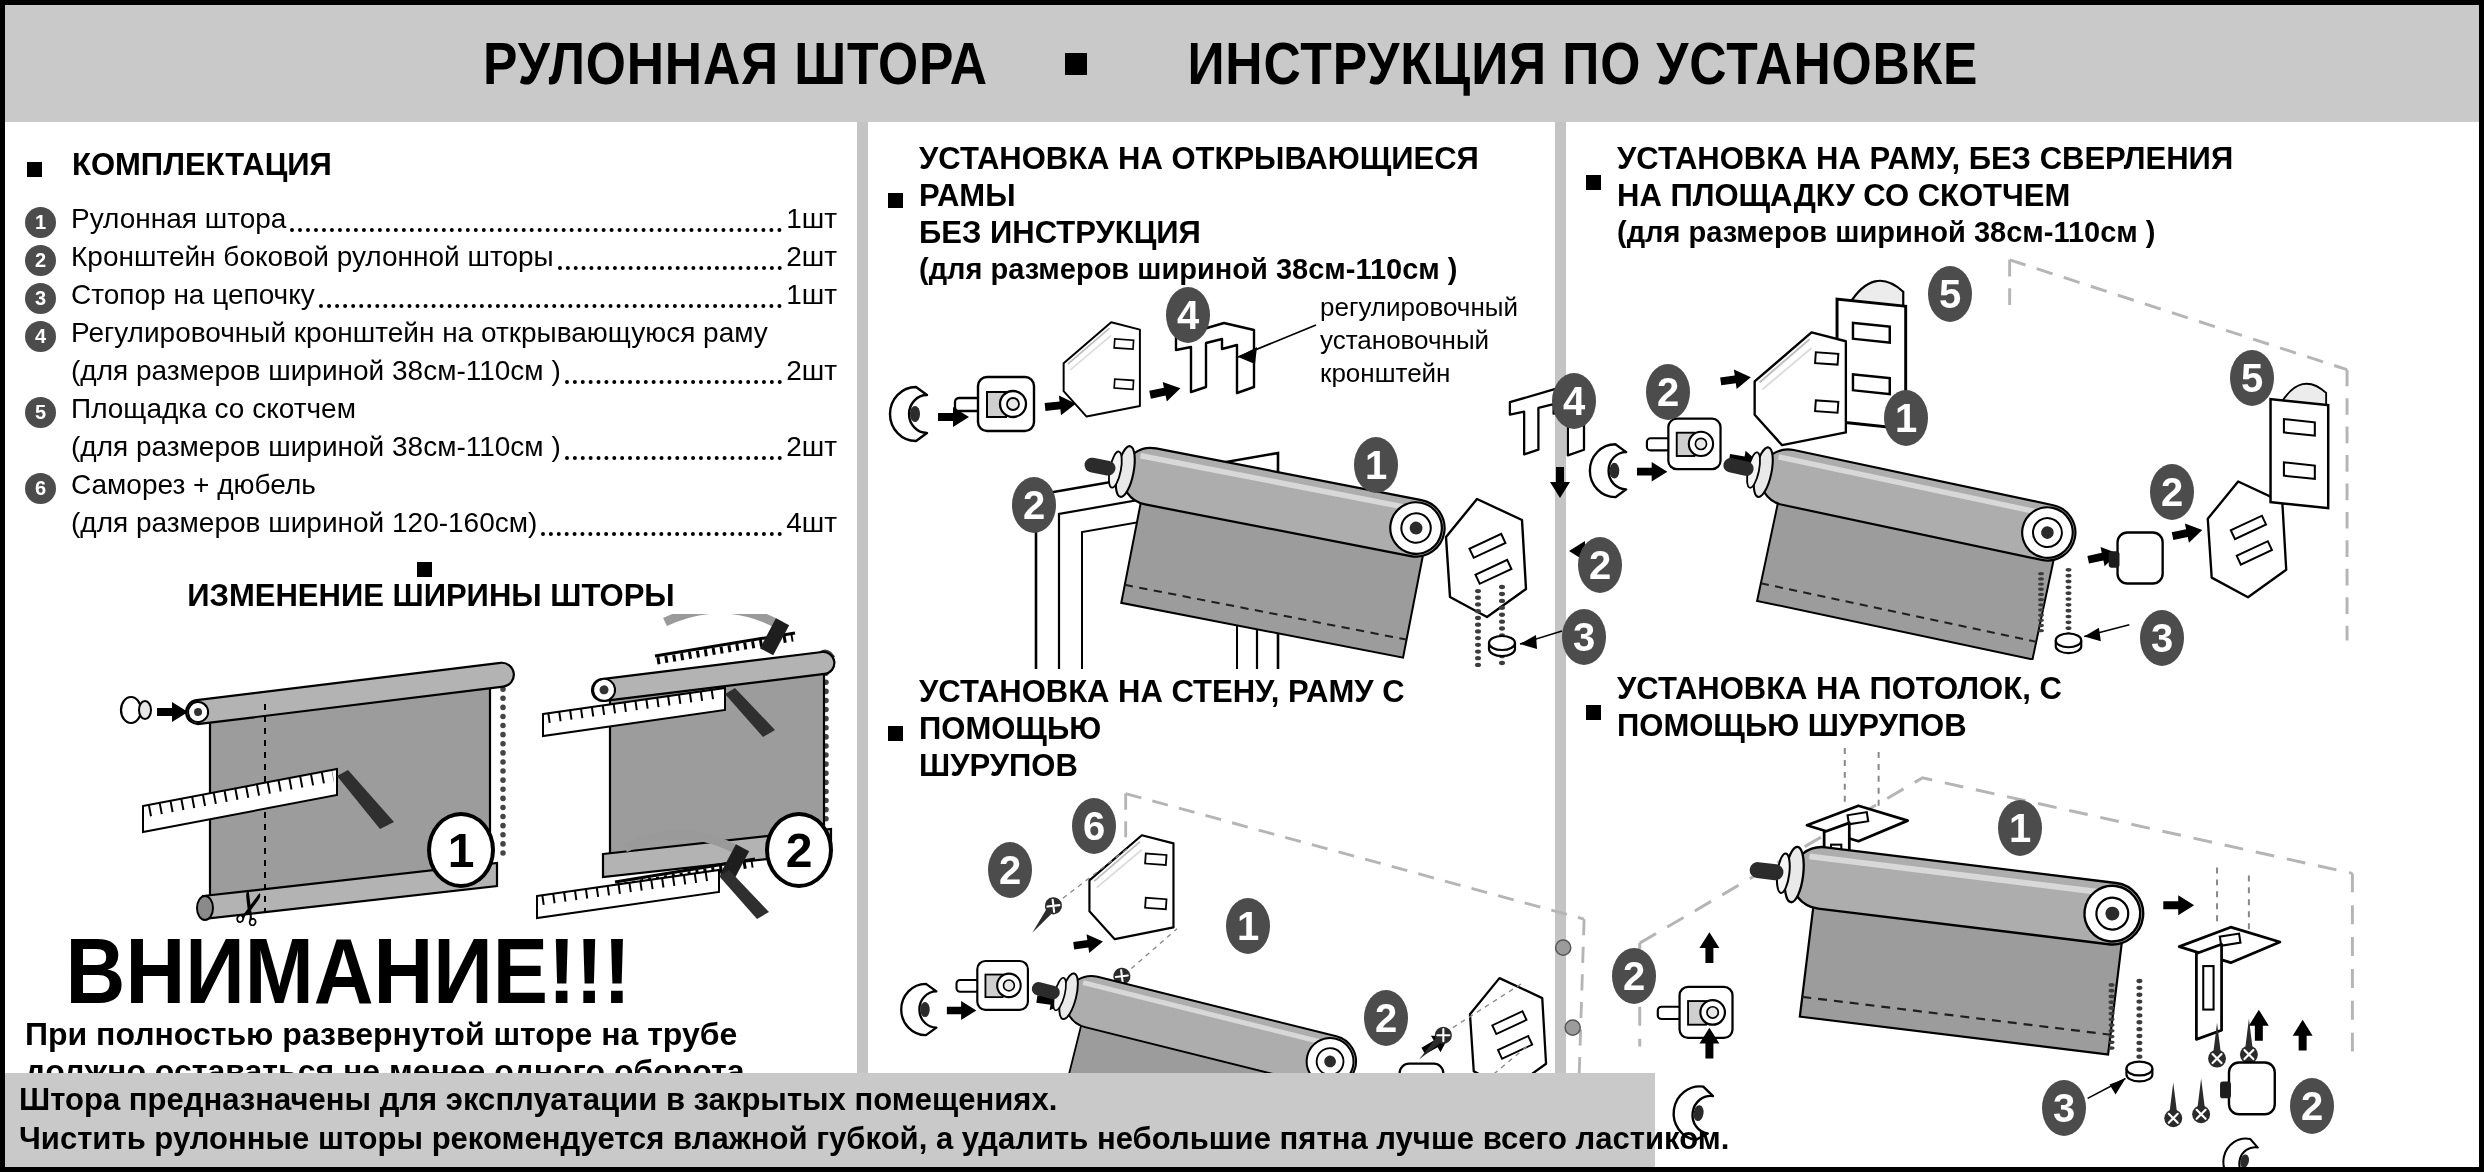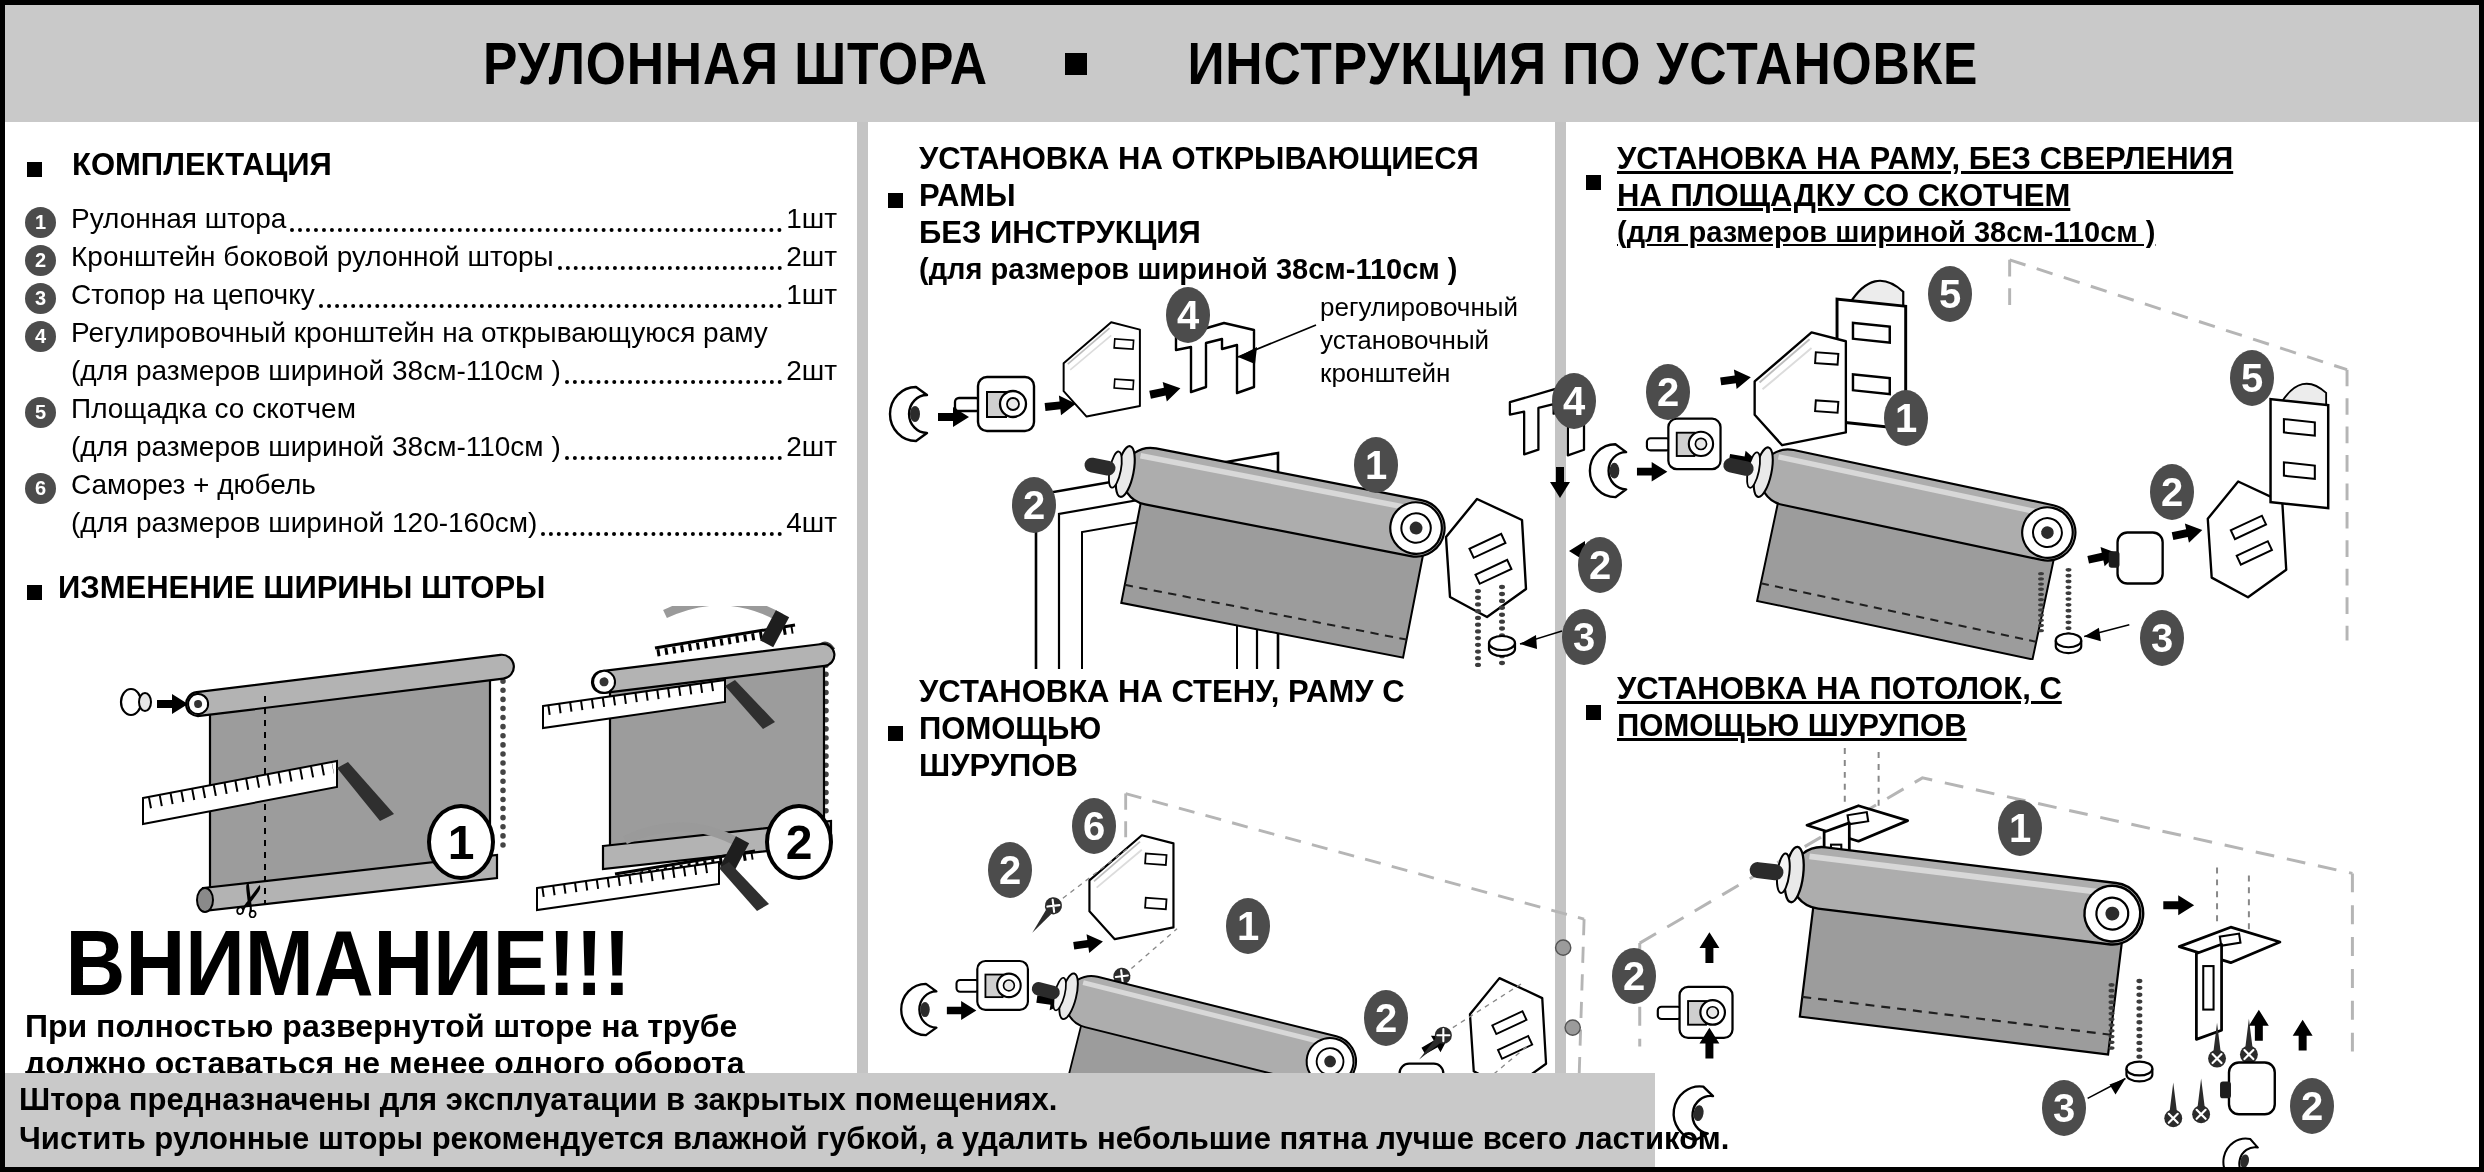--- a/index.html
+++ b/index.html
@@ -7,36 +7,36 @@
         box-sizing:border-box;font-family:"Liberation Sans",sans-serif;color:#000;overflow:hidden;}
   
   .band{height:117px;background:#c9c9c9;display:flex;align-items:center;justify-content:center;}
   .band .t{font-size:60px;font-weight:bold;letter-spacing:1px;transform:scaleX(0.86);white-space:nowrap;}
   .band .sq-big{width:22px;height:22px;background:#000;margin:0 36px;flex:none;}
   
   .cols{display:flex;height:1045px;}
   .col-left{width:852px;padding:24px 20px 0 20px;box-sizing:border-box;}
   .vdiv{width:11px;background:#c4c4c4;flex:none;}
   .col-mid{width:687px;padding:18px 18px 0 18px;box-sizing:border-box;}
-  .col-right{width:688px;padding:18px 18px 0 18px;box-sizing:border-box;text-decoration:underline;}
+  .col-right{width:688px;padding:18px 18px 0 18px;box-sizing:border-box;}
   
   .sechead{display:flex;align-items:center;font-weight:bold;font-size:31px;line-height:37px;}
   .sechead .sq{width:15px;height:15px;background:#000;flex:none;margin:10px 16px 0 2px;}
   .subnote{font-weight:bold;font-size:29px;line-height:36px;margin-left:33px;white-space:nowrap;}
   
   .kit-list{margin-top:20px;}
   .kit-row{display:flex;align-items:baseline;height:38px;font-size:28px;}
   .kbadge{flex:none;width:31px;height:31px;border-radius:50%;background:#4c4c4c;color:#fff;
           font-size:20px;font-weight:bold;display:flex;align-items:center;justify-content:center;
           align-self:center;margin-right:15px;}
   .kit-name{white-space:nowrap;}
   .leader{flex:1 1 auto;align-self:flex-end;margin:0 4px 9px 4px;border-bottom:4px dotted #000;min-width:20px;}
   .kit-qty{white-space:nowrap;}
   .kit-extra{padding-left:46px;}
-  .wc-head{margin-top:24px;}
+  .wc-head{margin-top:7px;flex-direction:column;}
   
   .attn{text-align:left;font-weight:bold;}
   .attn-title{font-size:92px;line-height:0.98;transform:scaleX(0.9);margin-top:0;}
   .attn-line{font-size:32px;line-height:37px;}
   
   .diagram{position:relative;}
   .art{display:block;}
   .pbadge{position:absolute;width:44px;height:56px;background:#4c4c4c;border-radius:50%;color:#fff;
           font-weight:bold;font-size:40px;display:flex;align-items:center;justify-content:center;z-index:3;}
   .obadge{position:absolute;width:60px;height:68px;background:#fff;border:4px solid #000;border-radius:50%;

